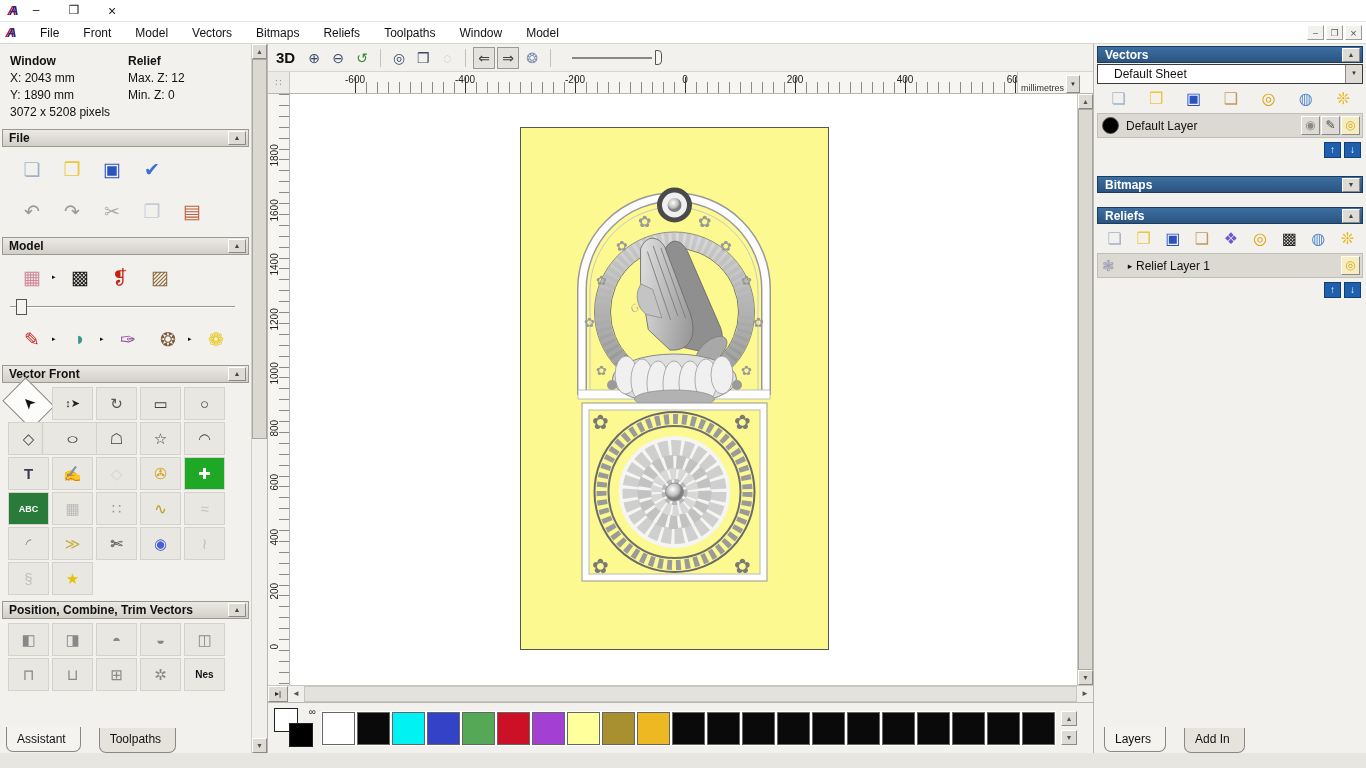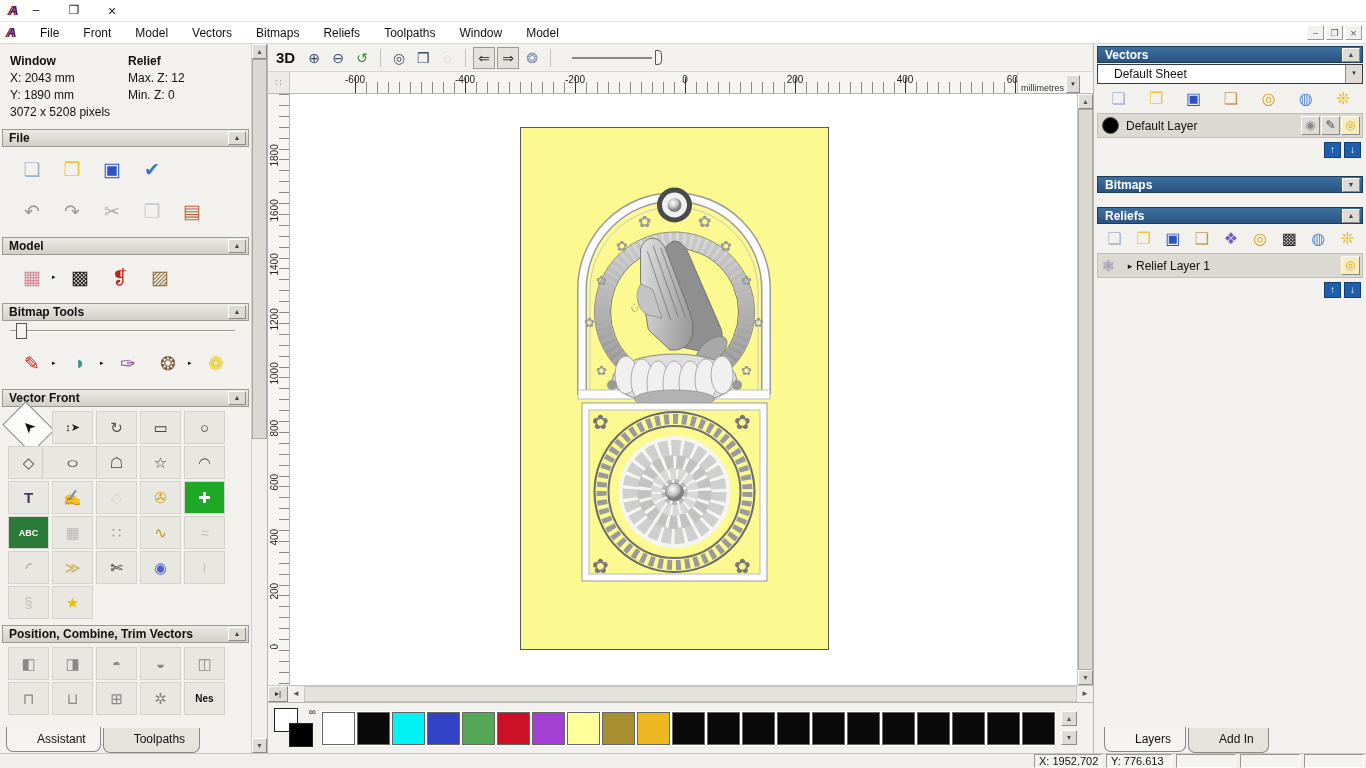--- a/index.html
+++ b/index.html
@@ -40,21 +40,21 @@
   .brush-val{margin-left:6px}
   .pin{margin-left:auto;margin-right:14px;font-size:8px;color:#2a4ad8}
   .slider{position:relative;height:16px;margin:2px 14px 2px 8px}
   .slider .track{position:absolute;top:7px;left:0;right:0;height:2px;background:#9a9890;border-bottom:1px solid #fff}
   .slider .handle{position:absolute;top:0;left:6px;width:11px;height:16px;background:#f4f3f0;border:1px solid #555}
   .tools-grid{display:grid;grid-template-columns:repeat(5,42px);gap:2px;padding:4px 0 0 6px}
   .tool{width:41px;height:33px;background:#e9e7e2;border:1px solid #d4d2cc;display:flex;align-items:center;justify-content:center;font-size:15px;position:relative}
   .tool.sel{background:#fcfcfb;border:1px solid #8a8a8a}
   .align-grid{display:grid;grid-template-columns:repeat(5,42px);gap:2px;padding:4px 0 0 6px}
   .left-tabs{position:absolute;left:6px;bottom:0;display:flex;z-index:5}
-  .tab{padding:4px 14px 5px 30px;font-size:12px;background:#e6e3dd;border:1px solid #8a8880;border-top:none;border-radius:0 0 7px 7px;margin-right:2px}
+  .tab{padding:4px 14px 5px 10px;font-size:12px;background:#e6e3dd;border:1px solid #8a8880;border-top:none;border-radius:0 0 7px 7px;margin-right:18px}
   .tab.active{background:#f4f3f0;position:relative;top:-1px;padding-top:5px}
   
   .center{flex:1;display:flex;flex-direction:column;min-width:0;background:#f0efec}
   .ctoolbar{height:28px;display:flex;align-items:center;gap:2px;padding-left:8px;background:#f2f1ee;border-bottom:1px solid #d8d6d0}
   .t3d{font-weight:bold;font-size:15px;margin-right:6px}
   .cbtn{width:22px;height:22px;display:flex;align-items:center;justify-content:center;font-size:14px}
   .cbtn.togg{border:1px solid #9a9a9a;background:#e4e2dc}
   .sep{width:1px;height:18px;background:#c4c2bc;margin:0 5px}
   .zslider{position:relative;width:90px;height:18px;margin-left:14px}
   .zslider .track{position:absolute;top:8px;left:0;right:10px;height:2px;background:#888}
@@ -188,25 +188,20 @@
           <span class="hdr-btn" style="color: rgb(68, 68, 68);">▲</span>
         </div>
         <div class="icon-row">
           <span class="fic" style="color: rgb(208, 136, 152);">▦</span>
           <span class="fly" style="color: rgb(17, 17, 17); font-size: 7px;">▸</span>
           <span class="fic" style="color: rgb(26, 26, 26);">▩</span>
           <span class="fic" style="color: rgb(200, 32, 16);">❡</span>
           <span class="fic" style="color: rgb(138, 106, 58);">▨</span>
         </div>
 
-        <div class="sechdr">
-          <span>Bitmap Tools</span>
-            <span class="sp"></span>
-          <span class="hdr-btn" style="color: rgb(68, 68, 68);">▲</span>
-        </div>
         <div class="slider">
           <div class="track"></div>
           <div class="handle"></div>
         </div>
         <div class="icon-row">
           <span class="fic" style="color: rgb(204, 32, 32);">✎</span>
           <span class="fly" style="color: rgb(17, 17, 17); font-size: 7px;">▸</span>
           <span class="fic" style="color: rgb(58, 152, 136);">◗</span>
           <span class="fly" style="color: rgb(17, 17, 17); font-size: 7px;">▸</span>
           <span class="fic" style="color: rgb(138, 74, 154);">✑</span>
@@ -543,21 +538,13 @@
         <span class="ud">↓</span>
       </div>
 
       <div class="right-tabs">
         <span class="tab active">Layers</span>
         <span class="tab">Add In</span>
       </div>
     </div>
   </div>
 
-  <div class="statusbar">
-    <span class="spacer"></span>
-    <span class="scell w1">X: 1952.702</span>
-    <span class="scell w2">Y: 776.613</span>
-    <span class="scell we"></span>
-    <span class="scell we"></span>
-    <span class="scell we"></span>
-  </div>
 </div>
 
 </body></html>

